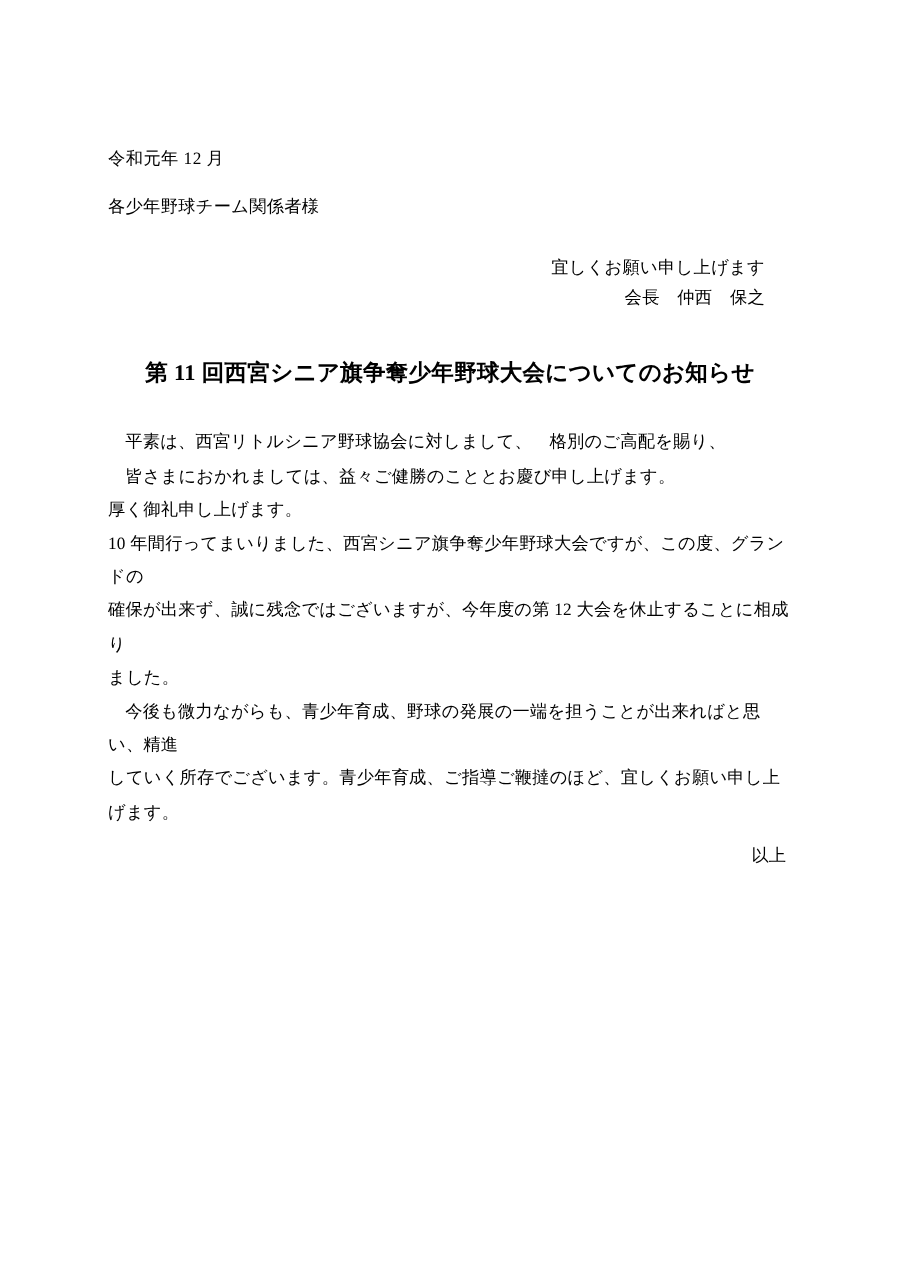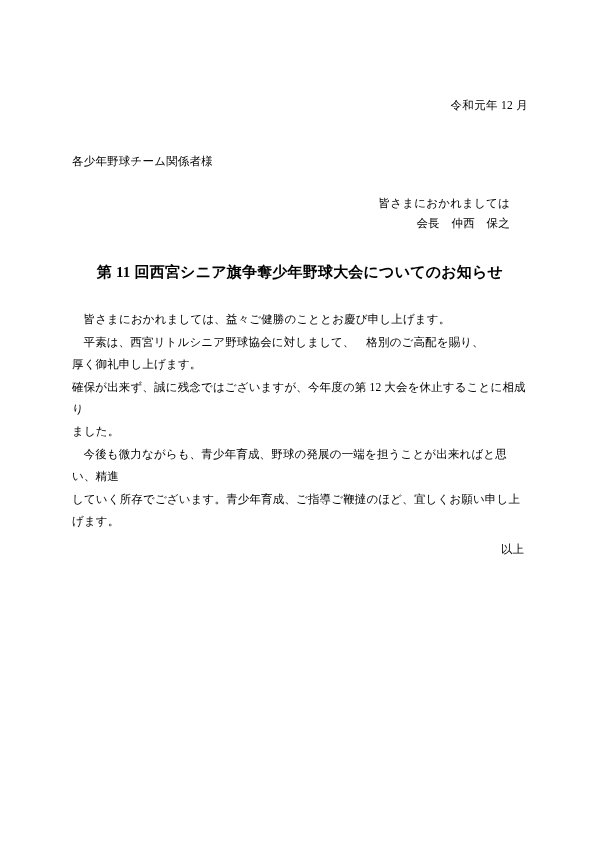--- a/index.html
+++ b/index.html
@@ -16,27 +16,27 @@
     overflow: hidden;
   }
   .page {
     width: 600px;
     height: 849px;
     box-sizing: border-box;
     padding: 0 72px;
     position: relative;
   }
   .date-line {
-    text-align: right;
+    text-align: left;
     font-size: 11.5px;
     margin-top: 98px;
     letter-spacing: 0.3px;
   }
   .addressee {
-    margin-top: 41px;
+    margin-top: 17px;
     font-size: 11.5px;
     text-align: left;
     letter-spacing: 0.2px;
   }
   .sender-block {
     margin-top: 24px;
     text-align: right;
     font-size: 11.5px;
     line-height: 1.75;
     padding-right: 18px;
@@ -79,33 +79,34 @@
 </head>
 <body>
 
 <div class="page">
 
   <div class="date-line">令和元年 12 月</div>
 
   <div class="addressee">各少年野球チーム関係者様</div>
 
   <div class="sender-block">
-    <span class="sender-line">皆さまにおかれましては</span>
+    <span class="sender-line">宜しくお願い申し上げます</span>
     <span class="sender-line">会長　仲西　保之</span>
   </div>
 
   <div class="doc-title">第 11 回西宮シニア旗争奪少年野球大会についてのお知らせ</div>
 
   <div class="body-block">
     <div class="para-group">
+      <p class="para indent">平素は、西宮リトルシニア野球協会に対しまして、　格別のご高配を賜り、</p>
       <p class="para indent">皆さまにおかれましては、益々ご健勝のこととお慶び申し上げます。</p>
-      <p class="para indent">平素は、西宮リトルシニア野球協会に対しまして、　格別のご高配を賜り、</p>
       <p class="para">厚く御礼申し上げます。</p>
     </div>
     <div class="para-group">
+      <p class="para">10 年間行ってまいりました、西宮シニア旗争奪少年野球大会ですが、この度、グランドの</p>
       <p class="para">確保が出来ず、誠に残念ではございますが、今年度の第 12 大会を休止することに相成り</p>
       <p class="para">ました。</p>
     </div>
     <div class="para-group">
       <p class="para indent">今後も微力ながらも、青少年育成、野球の発展の一端を担うことが出来ればと思い、精進</p>
       <p class="para">していく所存でございます。青少年育成、ご指導ご鞭撻のほど、宜しくお願い申し上げます。</p>
     </div>
   </div>
 
   <div class="closing">以上</div>

